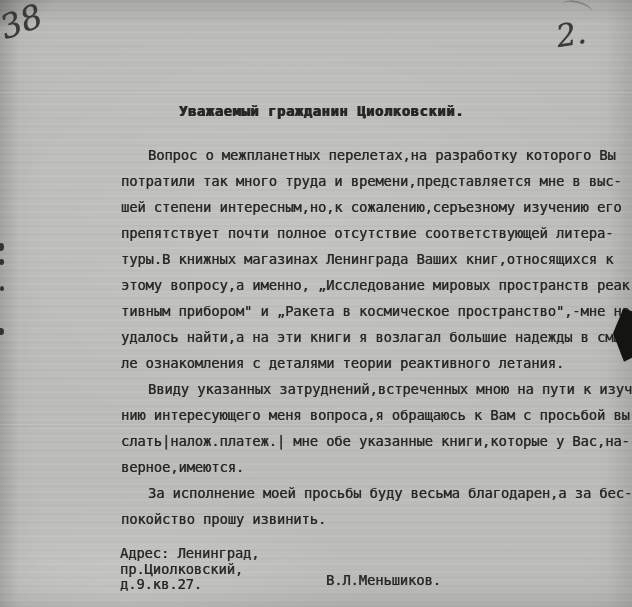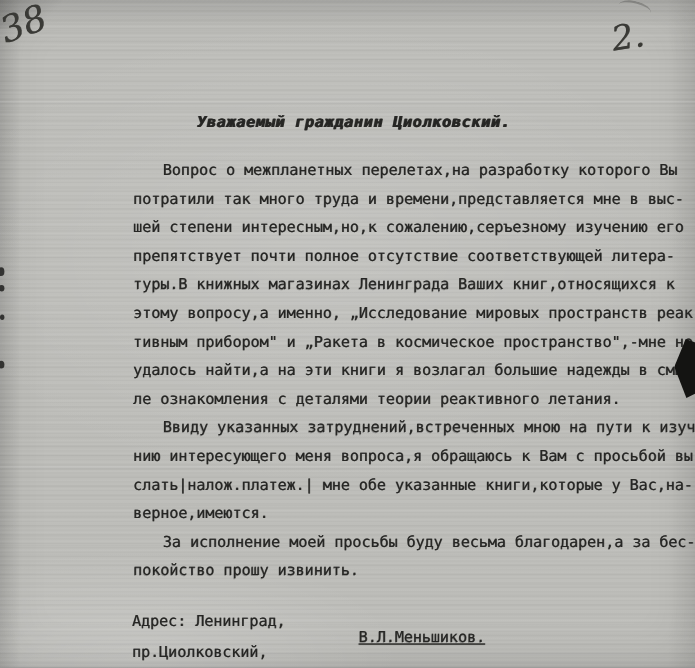--- a/index.html
+++ b/index.html
@@ -28,35 +28,34 @@
     letter-spacing:-0.1px;
     color:#262624;
     white-space:pre;
     text-shadow: 0.45px 0 0 rgba(38,38,36,0.55), -0.3px 0.2px 0 rgba(38,38,36,0.30);
   }
   .salutation{
     position:absolute; left:179px; top:103px;
     font-weight:bold;
     letter-spacing:0.6px;
     text-shadow: 0.8px 0 0 rgba(20,20,18,0.85), -0.4px 0.3px 0 rgba(20,20,18,0.5);
-    font-style: italic;
   }
   .body-lines{
     position:absolute; left:121px; top:142px; width:520px;
   }
   .body-lines .line{
     height:26px; line-height:26px; white-space:pre; overflow:visible;
   }
   .body-lines .line.indent{ padding-left:27px; }
   .address{
     position:absolute; left:120px; top:546px;
   }
-  .address .line{ height:15.5px; line-height:15.5px;margin-top:12px; }
+  .address .line{ height:15.5px; line-height:15.5px; }
   .signature{
-    position:absolute; left:326px; top:572px;text-decoration:underline;
+    position:absolute; left:326px; top:572px;
   }
   .hand{
     position:absolute;
     font-family:"DejaVu Serif", serif;
     font-style:italic;
     color:#3a3a36;
   }
   .mark-38{ left:0px; top:2px; font-size:33px; transform:rotate(-20deg); text-shadow:0.5px 0 0 rgba(40,40,36,0.6); }
   .mark-2{ left:556px; top:16px; font-size:31px; transform:rotate(-9deg); text-shadow:0.5px 0 0 rgba(40,40,36,0.6); }
   .smudge-top{
@@ -110,21 +109,21 @@
       <div class="typed line">удалось найти,а на эти книги я возлагал большие надежды в смыс</div>
       <div class="typed line">ле ознакомления с деталями теории реактивного летания.</div>
       <div class="typed line indent">Ввиду указанных затруднений,встреченных мною на пути к изуче-</div>
       <div class="typed line">нию интересующего меня вопроса,я обращаюсь к Вам с просьбой вы-</div>
       <div class="typed line">слать|налож.платеж.| мне обе указанные книги,которые у Вас,на-</div>
       <div class="typed line">верное,имеются.</div>
       <div class="typed line indent">За исполнение моей просьбы буду весьма благодарен,а за бес-</div>
       <div class="typed line">покойство прошу извинить.</div>
     </div>
 
-  <div class="typed address"><div class="typed line">Адрес: Ленинград,</div><div class="typed line">пр.Циолковский,</div></div>
+  <div class="typed address"><div class="typed line">Адрес: Ленинград,</div><div class="typed line">пр.Циолковский,</div><div class="typed line">д.9.кв.27.</div></div>
 
   <div class="typed signature">В.Л.Меньшиков.</div>
 
   <div class="ink-blob"></div>
   <div class="speck s1"></div>
   <div class="speck s2"></div>
   <div class="speck s3"></div>
   <div class="speck s4"></div>
 
 </div>

